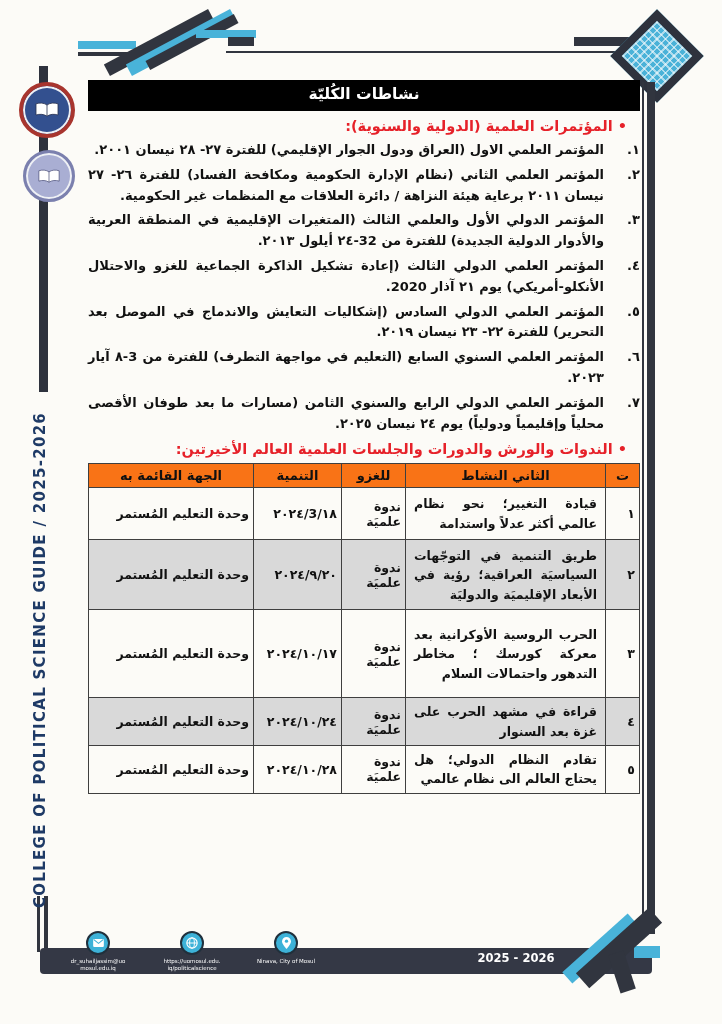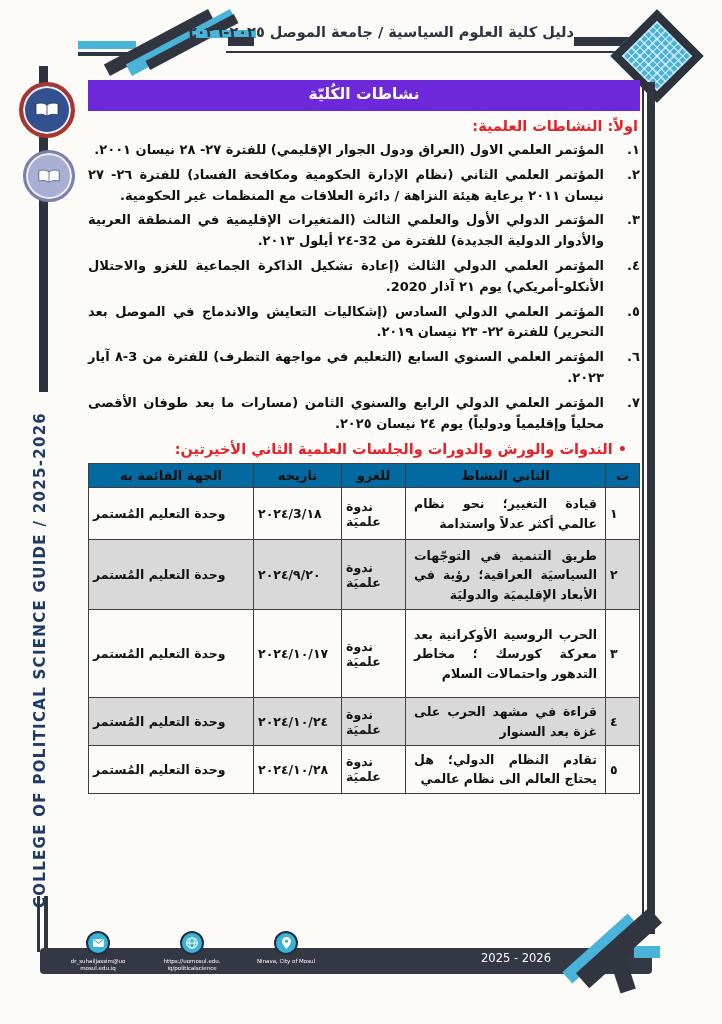--- a/index.html
+++ b/index.html
@@ -42,48 +42,48 @@
   .logo2{left:23px;top:150px;width:46px;height:46px;background:#a9aed3;border:3px solid #7b80ae;
          box-shadow:inset 0 0 0 2px #eef0f5;}
 
   
   .sidebar-text{position:absolute;left:31px;top:392px;height:516px;writing-mode:vertical-rl;
                 transform:rotate(180deg);font-weight:bold;font-size:15px;letter-spacing:1.3px;
                 color:#1e3a66;white-space:nowrap;}
 
   
   .content{position:absolute;left:88px;top:80px;width:552px;direction:rtl;color:#111;}
-  .banner{background:#6d28d9;color:#fff;text-align:center;font-size:15.5px;font-weight:bold;
+  .banner{background:#000000;color:#fff;text-align:center;font-size:15.5px;font-weight:bold;
           padding:5px 0 8px;}
   .h-red{color:#e62129;font-weight:bold;font-size:14.5px;margin:7px 2px 0 0;}
   .h-red.bulleted{margin-right:13px;}
   .h-red.bulleted::before{content:"•  ";}
 
   .conf-list{margin:6px 0 0 0;padding:0;list-style:none;}
   .conf-list li{display:flex;margin-bottom:4px;font-size:13px;font-weight:bold;line-height:1.6;}
   .conf-num{flex:0 0 30px;text-align:right;padding-left:6px;}
   .conf-text{flex:1;text-align:justify;}
 
   .act-table{width:100%;border-collapse:collapse;margin-top:6px;table-layout:fixed;direction:rtl;}
   .act-table th,.act-table td{border:1.6px solid #3f3f3f;}
-  .act-table th{background:#0369a1;font-size:13px;padding:4px 2px;color:#111;}
-  .act-table td{font-size:12.5px;font-weight:bold;text-align:left;vertical-align:middle;padding:1px 4px;}
+  .act-table th{background:#f97316;font-size:13px;padding:4px 2px;color:#111;}
+  .act-table td{font-size:12.5px;font-weight:bold;text-align:right;vertical-align:middle;padding:1px 4px;}
   .act-table td.cell-title{text-align:justify;padding:4px 8px;line-height:1.55;}
   .act-table td.cell-date{direction:ltr;}
   .act-table tbody tr:nth-child(even){background:#d9d9d9;}
   tr.rh1{height:52px;} tr.rh2{height:70px;} tr.rh3{height:88px;} tr.rh4{height:44px;} tr.rh5{height:44px;}
 
   
   .f-bar{position:absolute;left:40px;top:948px;width:612px;height:26px;background:#343845;border-radius:4px;z-index:1;}
   .f-contacts{position:absolute;left:58px;top:931px;display:flex;gap:14px;z-index:3;}
   .contact{width:80px;display:flex;flex-direction:column;align-items:center;}
   .c-icon{width:20px;height:20px;border-radius:50%;background:#3db2d8;border:2px solid #20303c;
           display:flex;align-items:center;justify-content:center;}
   .c-label{margin-top:3px;font-size:5.5px;color:#fff;text-align:center;line-height:1.35;}
-  .f-year{position:absolute;left:468px;top:951px;width:96px;color:#fff;font-weight:normal;font-size:11.5px;
+  .f-year{position:absolute;left:468px;top:951px;width:96px;color:#fff;font-weight:bold;font-size:11.5px;
           text-align:center;z-index:3;}
   .page-circle{position:absolute;left:330px;top:927px;width:50px;height:50px;border-radius:50%;
                background:#3db2d8;border:5px solid #272b36;color:#14315e;font-weight:bold;font-size:19px;
                display:flex;align-items:center;justify-content:center;z-index:4;}
   .f-rib-teal{position:absolute;left:556px;top:941px;width:88px;height:15px;background:#49b3d9;
               transform:rotate(-42deg);z-index:2;}
   .f-rib-dark{position:absolute;left:570px;top:938px;width:98px;height:20px;background:#31353f;
               transform:rotate(-42deg);z-index:2;}
   .f-rib-down{position:absolute;left:614px;top:952px;width:16px;height:40px;background:#31353f;
               transform:rotate(-18deg);z-index:2;}
@@ -98,21 +98,20 @@
     <div class="tail-teal"></div>
     <div class="tail-dark"></div>
     <div class="d1"></div>
     <div class="t1"></div>
     <div class="d2"></div>
     <div class="stub"></div>
   </div>
   <div class="hdr-underline"></div>
   <div class="hdr-bar-left"></div>
   <div class="hdr-bar-right"></div>
-  <div class="hdr-title">دليل كلية العلوم السياسية / جامعة الموصل ٢٠٢٥-٢٠٢٦</div>
   <div class="diamond"></div>
 
   <div class="right-frame"></div>
   <div class="left-bar"></div>
   <div class="left-lines"></div>
 
   <div class="logo logo1">
     <svg width="26" height="16" viewBox="0 0 26 16">
       <path d="M13 3C10 .8 5.6.6 2 1.8V13c3.6-1.2 8-.9 11 1.2 3-2.1 7.4-2.4 11-1.2V1.8C20.4.6 16 .8 13 3z" fill="#ffffff" stroke="#27304f" stroke-width="0.8"></path>
       <line x1="13" y1="3" x2="13" y2="14" stroke="#27304f" stroke-width="0.8"></line>
@@ -122,21 +121,21 @@
     <svg width="24" height="15" viewBox="0 0 26 16">
       <path d="M13 3C10 .8 5.6.6 2 1.8V13c3.6-1.2 8-.9 11 1.2 3-2.1 7.4-2.4 11-1.2V1.8C20.4.6 16 .8 13 3z" fill="#ffffff" stroke="#4a4f7a" stroke-width="0.8"></path>
       <line x1="13" y1="3" x2="13" y2="14" stroke="#4a4f7a" stroke-width="0.8"></line>
     </svg>
   </div>
 
   <div class="sidebar-text">COLLEGE OF POLITICAL SCIENCE GUIDE / 2025-2026</div>
 
   <div class="content">
     <div class="banner">نشاطات الكُليّة</div>
-    <div class="h-red">اولاً: النشاطات العلمية:</div>
+    <div class="h-red bulleted">المؤتمرات العلمية (الدولية والسنوية):</div>
 
     <ol class="conf-list">
       <li>
           <span class="conf-num">١.</span>
           <span class="conf-text">المؤتمر العلمي الاول (العراق ودول الجوار الإقليمي) للفترة ٢٧- ٢٨ نيسان ٢٠٠١.</span>
         </li>
       <li>
           <span class="conf-num">٢.</span>
           <span class="conf-text">المؤتمر العلمي الثاني (نظام الإدارة الحكومية ومكافحة الفساد) للفترة ٢٦- ٢٧ نيسان ٢٠١١ برعاية هيئة النزاهة / دائرة العلاقات مع المنظمات غير الحكومية.</span>
         </li>
@@ -155,36 +154,36 @@
       <li>
           <span class="conf-num">٦.</span>
           <span class="conf-text">المؤتمر العلمي السنوي السابع (التعليم في مواجهة التطرف) للفترة من 3-٨ آيار ٢٠٢٣.</span>
         </li>
       <li>
           <span class="conf-num">٧.</span>
           <span class="conf-text">المؤتمر العلمي الدولي الرابع والسنوي الثامن (مسارات ما بعد طوفان الأقصى محلياً وإقليمياً ودولياً) يوم ٢٤ نيسان ٢٠٢٥.</span>
         </li>
     </ol>
 
-    <div class="h-red bulleted">الندوات والورش والدورات والجلسات العلمية الثاني الأخيرتين:</div>
+    <div class="h-red bulleted">الندوات والورش والدورات والجلسات العلمية العالم الأخيرتين:</div>
 
     <table class="act-table">
       <colgroup>
           <col style="width:34px">
           <col style="width:200px">
           <col style="width:64px">
           <col style="width:88px">
           <col>
         </colgroup>
       <thead>
         <tr>
           <th>ت</th>
           <th>الثاني النشاط</th>
           <th>للغزو</th>
-          <th>تاريخه</th>
+          <th>التنمية</th>
           <th>الجهة القائمة به</th>
         </tr>
       </thead>
       <tbody>
         <tr class="rh1">
           <td>١</td>
           <td class="cell-title">قيادة التغيير؛ نحو نظام عالمي أكثر عدلاً واستدامة</td>
           <td>ندوة علميَة</td>
           <td class="cell-date">٢٠٢٤/3/١٨</td>
           <td>وحدة التعليم المُستمر</td>

